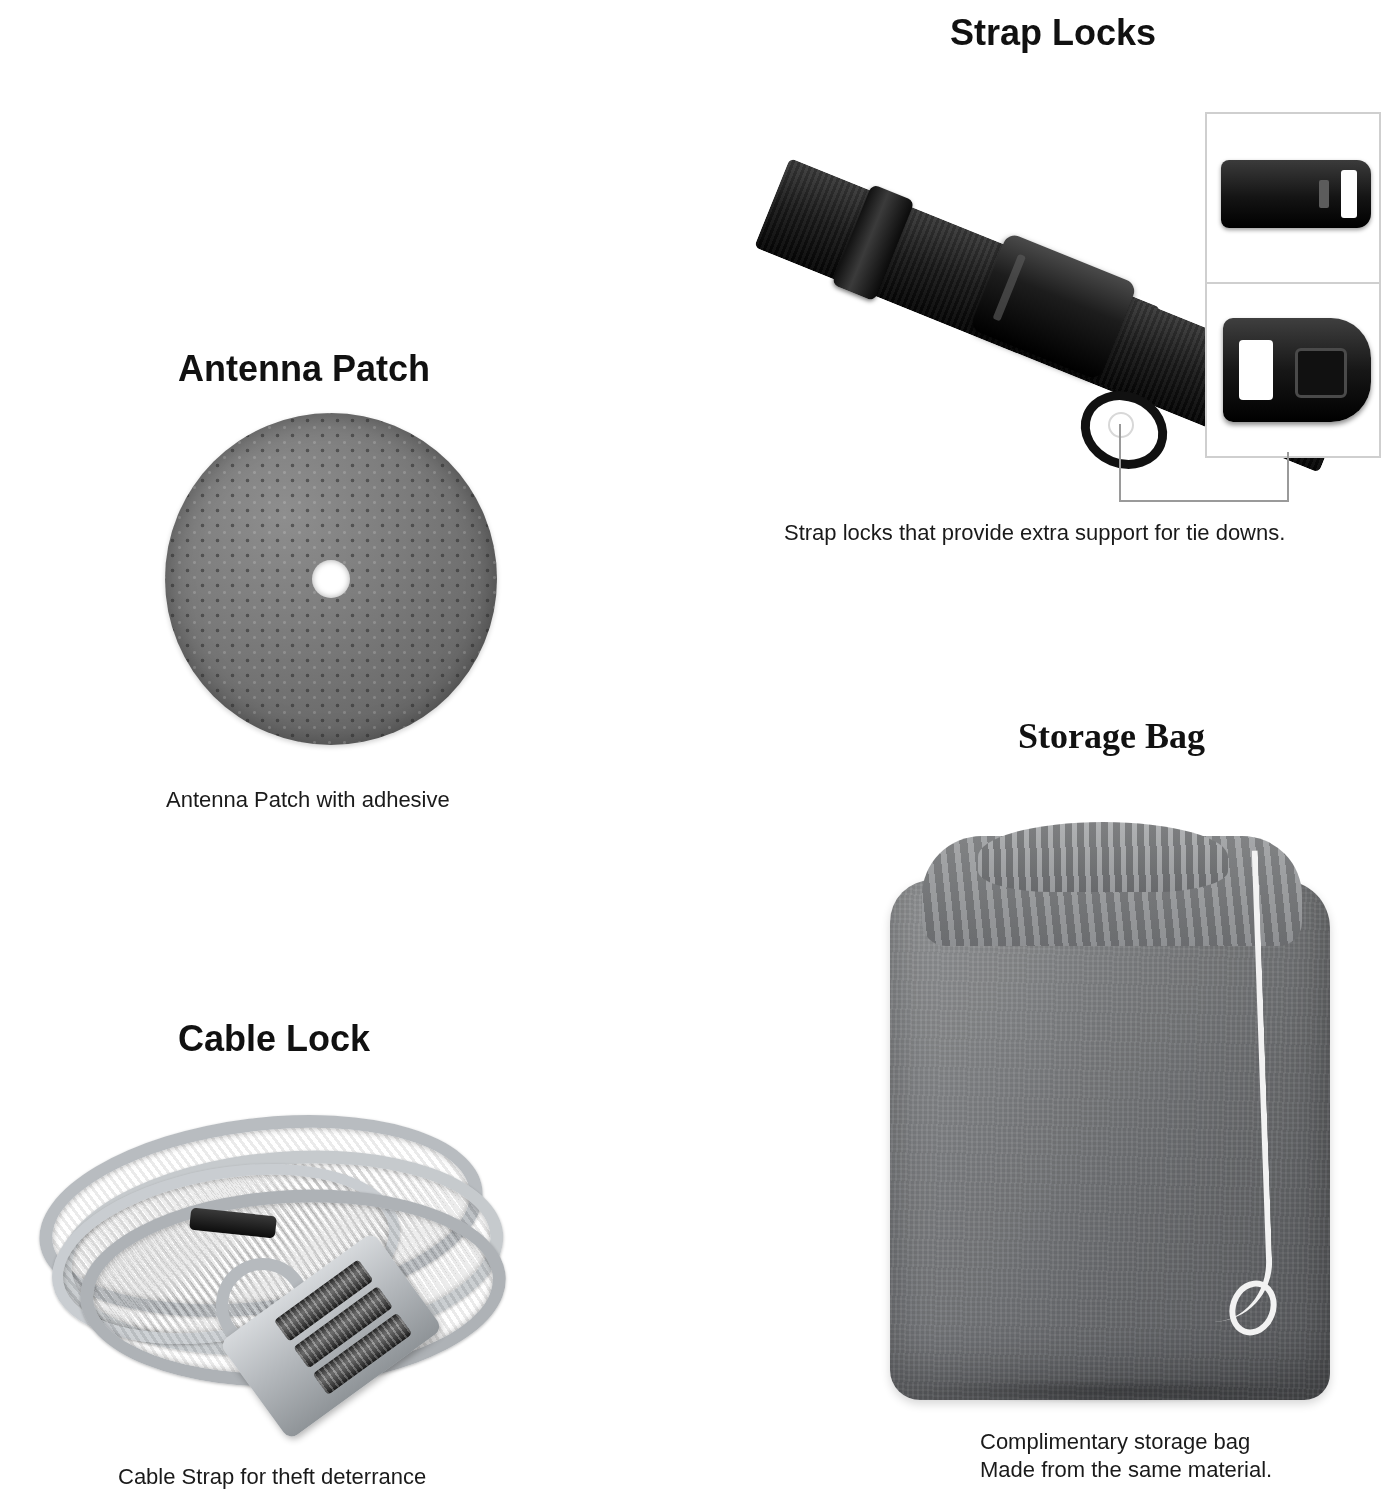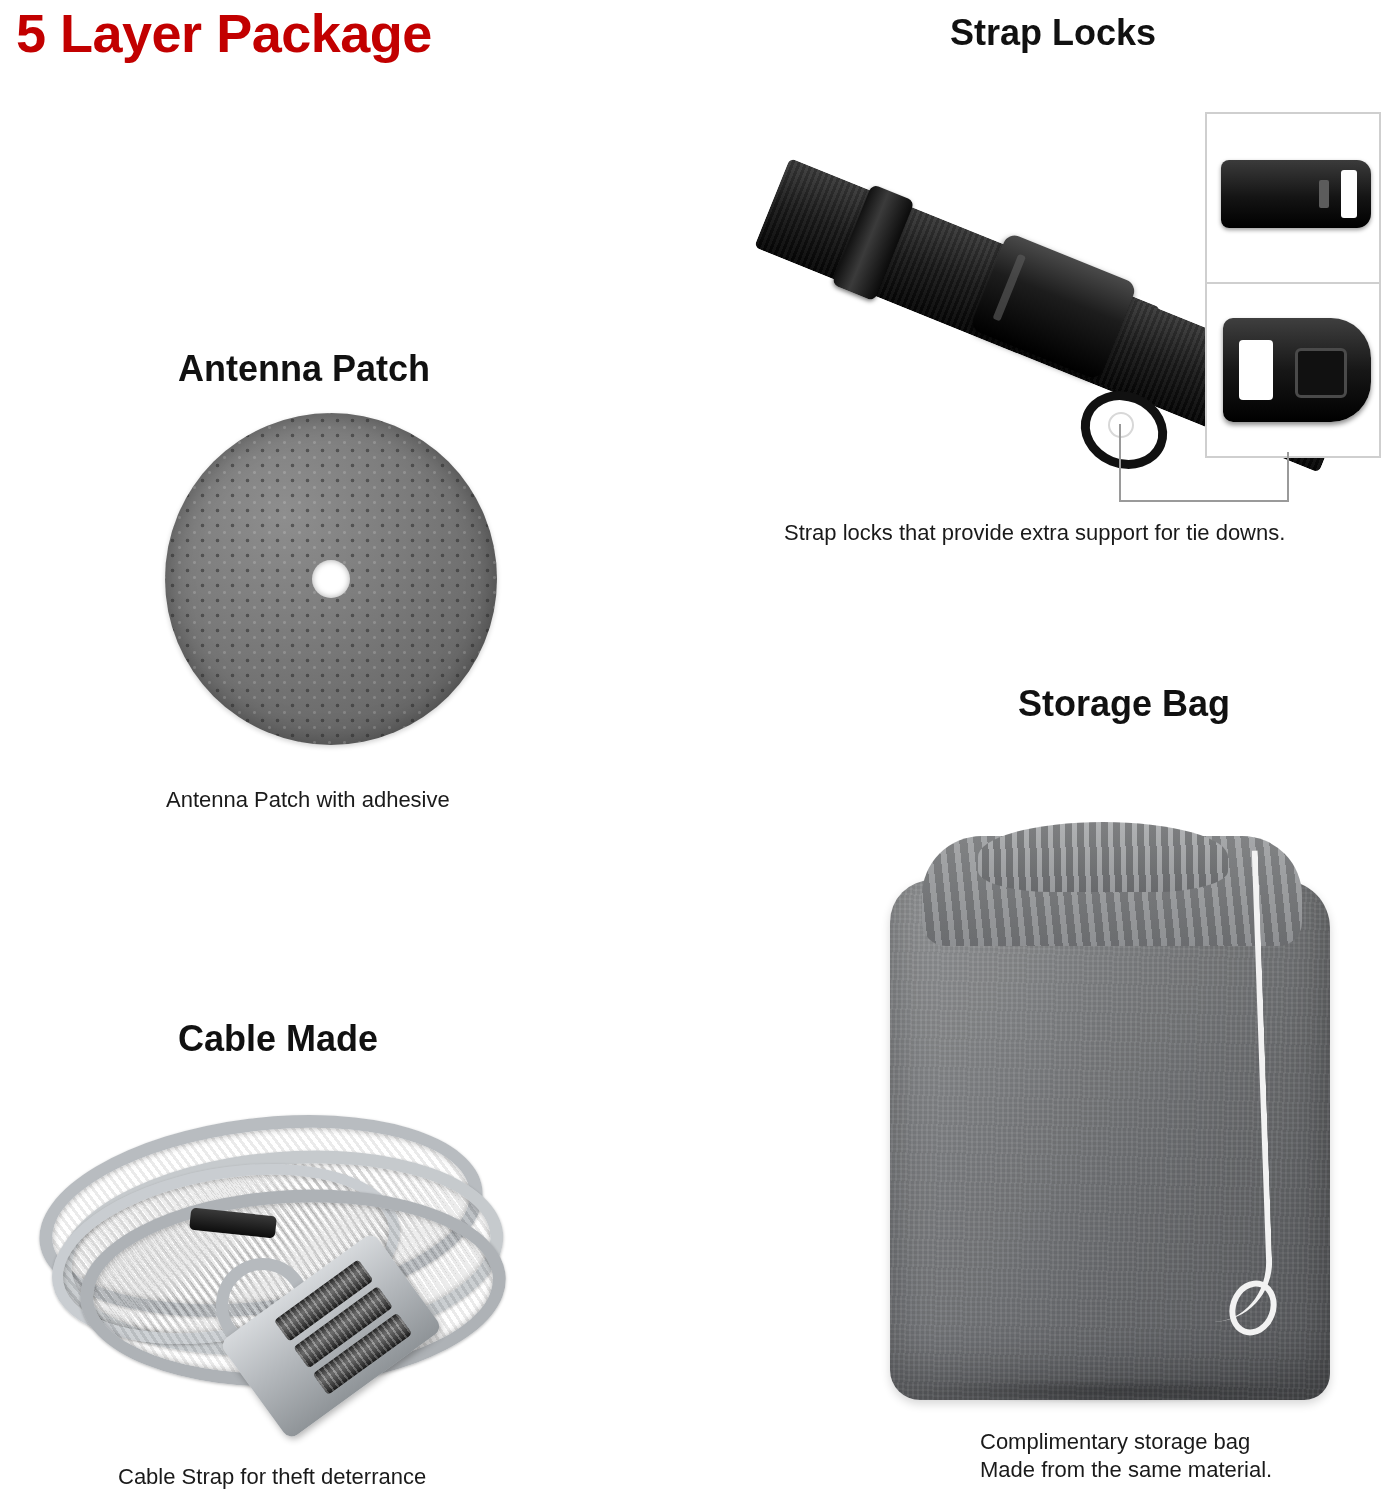--- a/index.html
+++ b/index.html
@@ -35,21 +35,21 @@
 
   .sec-title {
     position: absolute;
     font-weight: bold;
     font-size: 36px;
     color: #111;
     white-space: nowrap;
   }
   .t-strap   { left: 950px; top: 12px; }
   .t-antenna { left: 178px; top: 337px; margin-top: 11px; }
-  .t-storage { left: 1018px; top: 683px; }
+  .t-storage { left: 1018px; top: 715px; font-family: Liberation Serif, serif; }
   .t-cable   { left: 178px; top: 1018px; }
 
   .caption {
     position: absolute;
     font-size: 22px;
     color: #1a1a1a;
     line-height: 1.28;
     white-space: pre-line;
   }
   .c-strap   { left: 784px; top: 519px; }
@@ -428,21 +428,20 @@
     border: 12px solid #b6babe;
     border-radius: 50%;
     transform: rotate(-36deg);
   }
 </style>
 </head>
 <body>
 
 <div class="page">
 
-  <div class="main-title">5 Layer Package</div>
 
   <div class="sec-title t-strap">Strap Locks</div>
 
   <div class="strap-wrap">
     <div class="strap-band strap-b1"></div>
     <div class="strap-band strap-b2"></div>
     <div class="strap-keeper"></div>
     <div class="strap-buckle"></div>
     <div class="strap-loop"></div>
     <div class="strap-circle-mark"></div>
@@ -479,21 +478,21 @@
     <div class="bag-top"></div>
     <div class="bag-gather"></div>
     <div class="bag-drawstring"></div>
     <div class="bag-drawstring-knot"></div>
     <div class="bag-shadow"></div>
   </div>
 
   <div class="caption c-storage">Complimentary storage bag
 Made from the same material.</div>
 
-  <div class="sec-title t-cable">Cable Made</div>
+  <div class="sec-title t-cable">Cable Lock</div>
 
   <div class="cable-wrap">
     <div class="coil coil-1">
         <div class="cable-strand-texture"></div>
       </div>
     <div class="coil coil-2">
         <div class="cable-strand-texture"></div>
       </div>
     <div class="coil coil-4">
         <div class="cable-strand-texture"></div>

